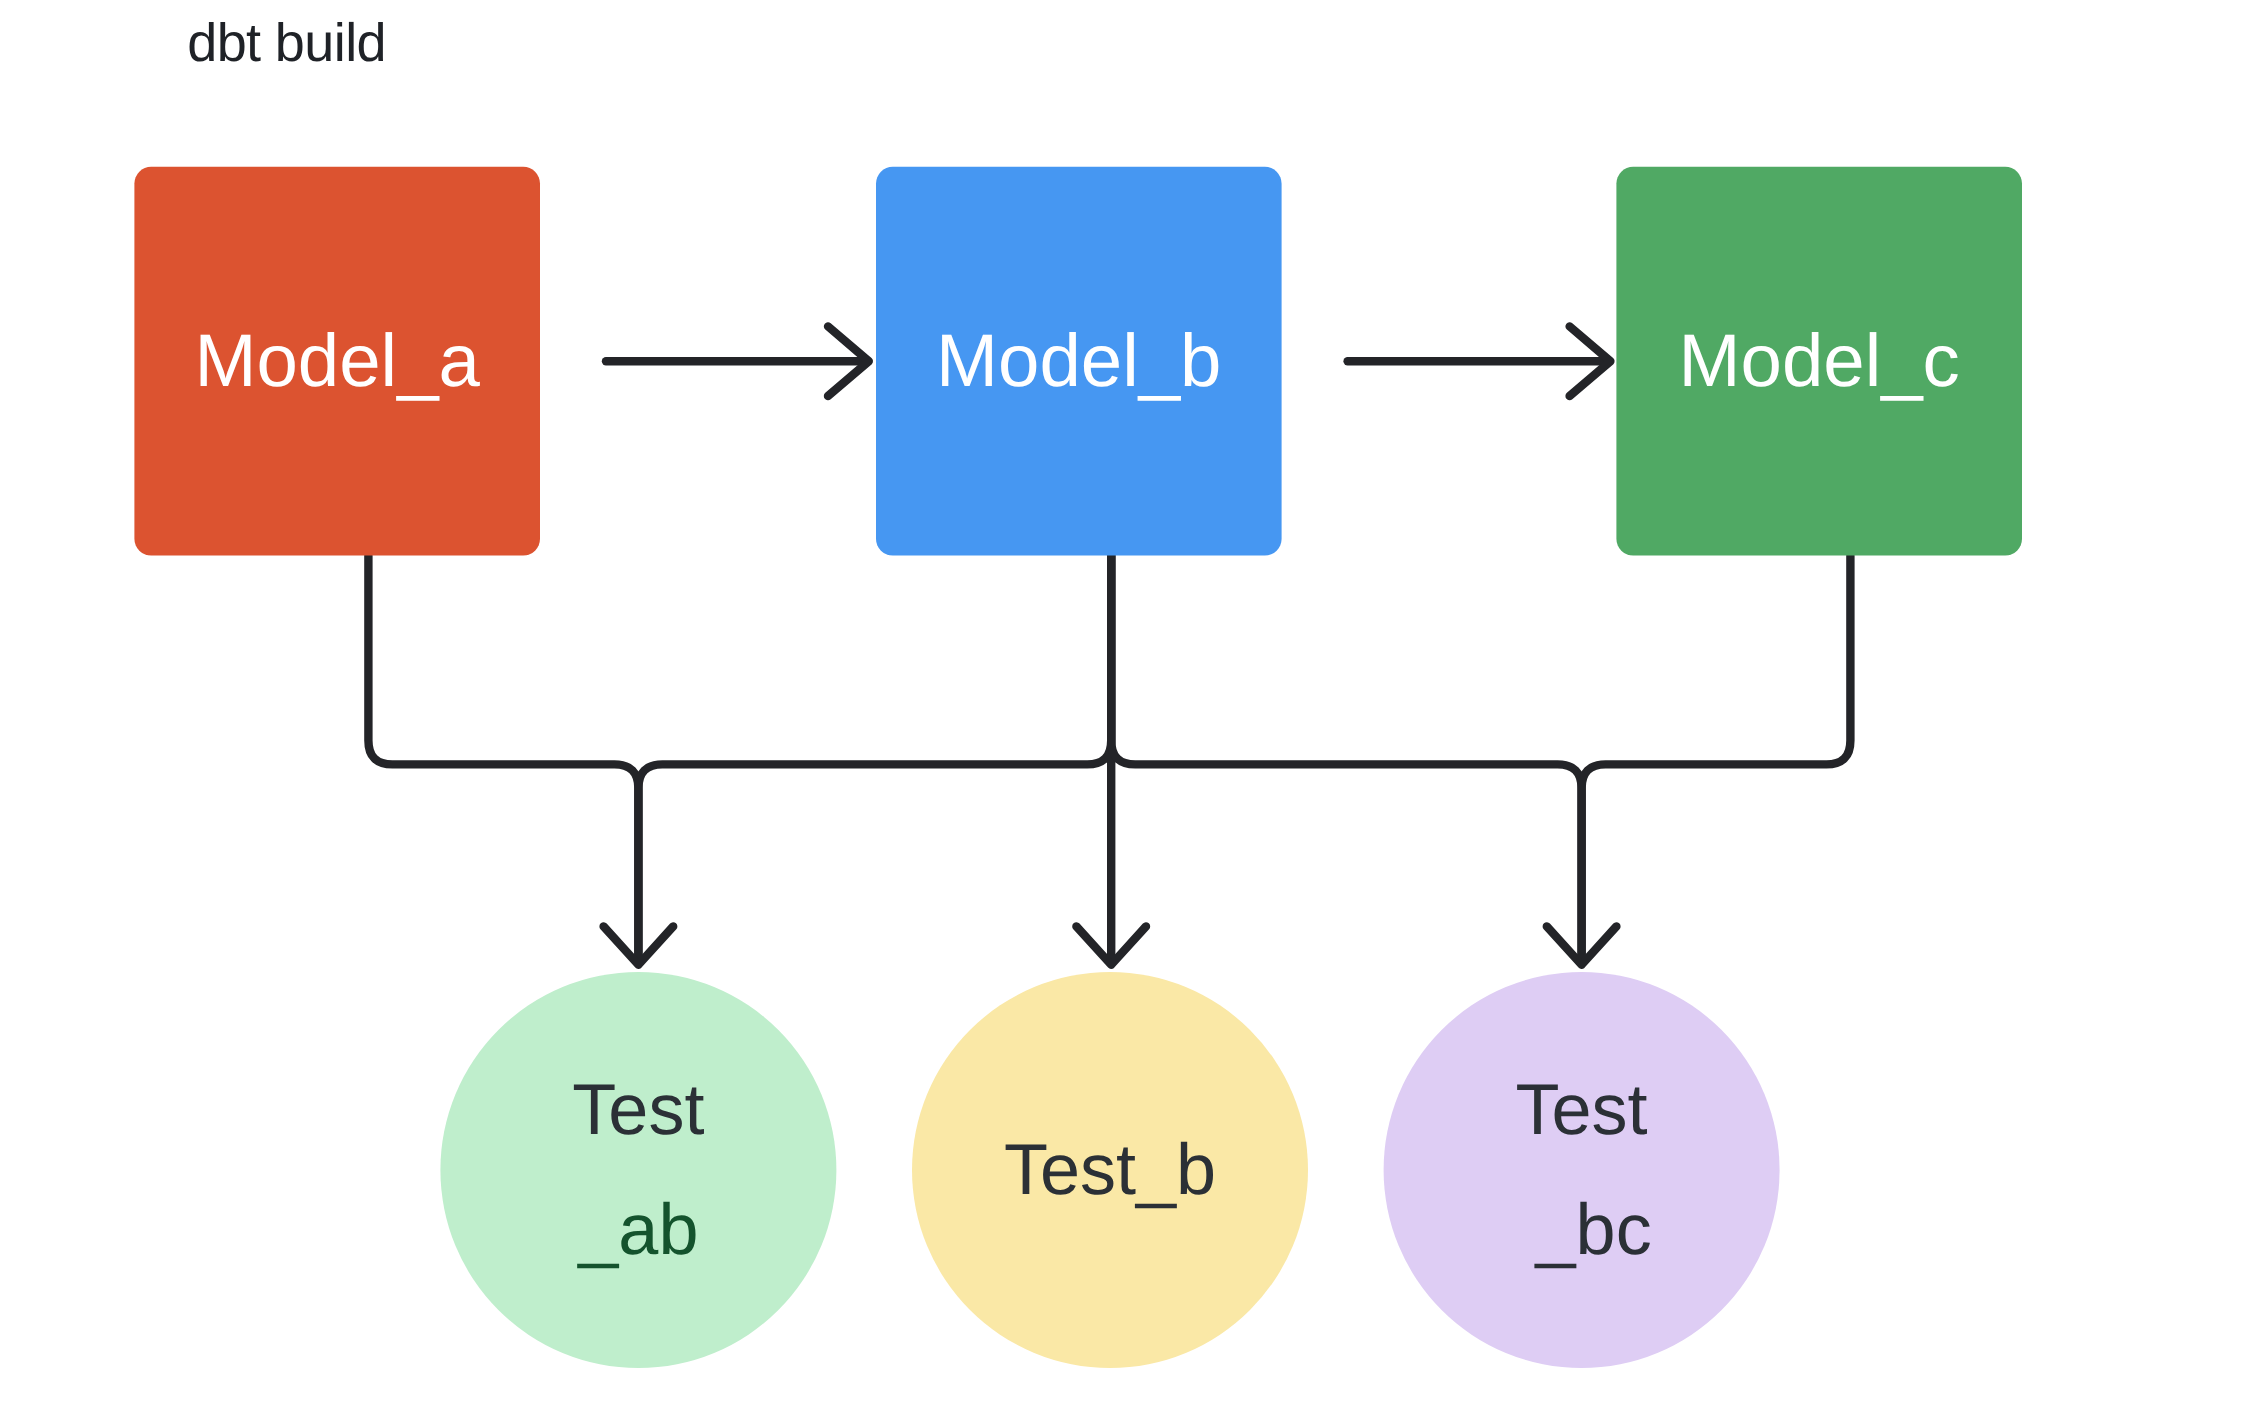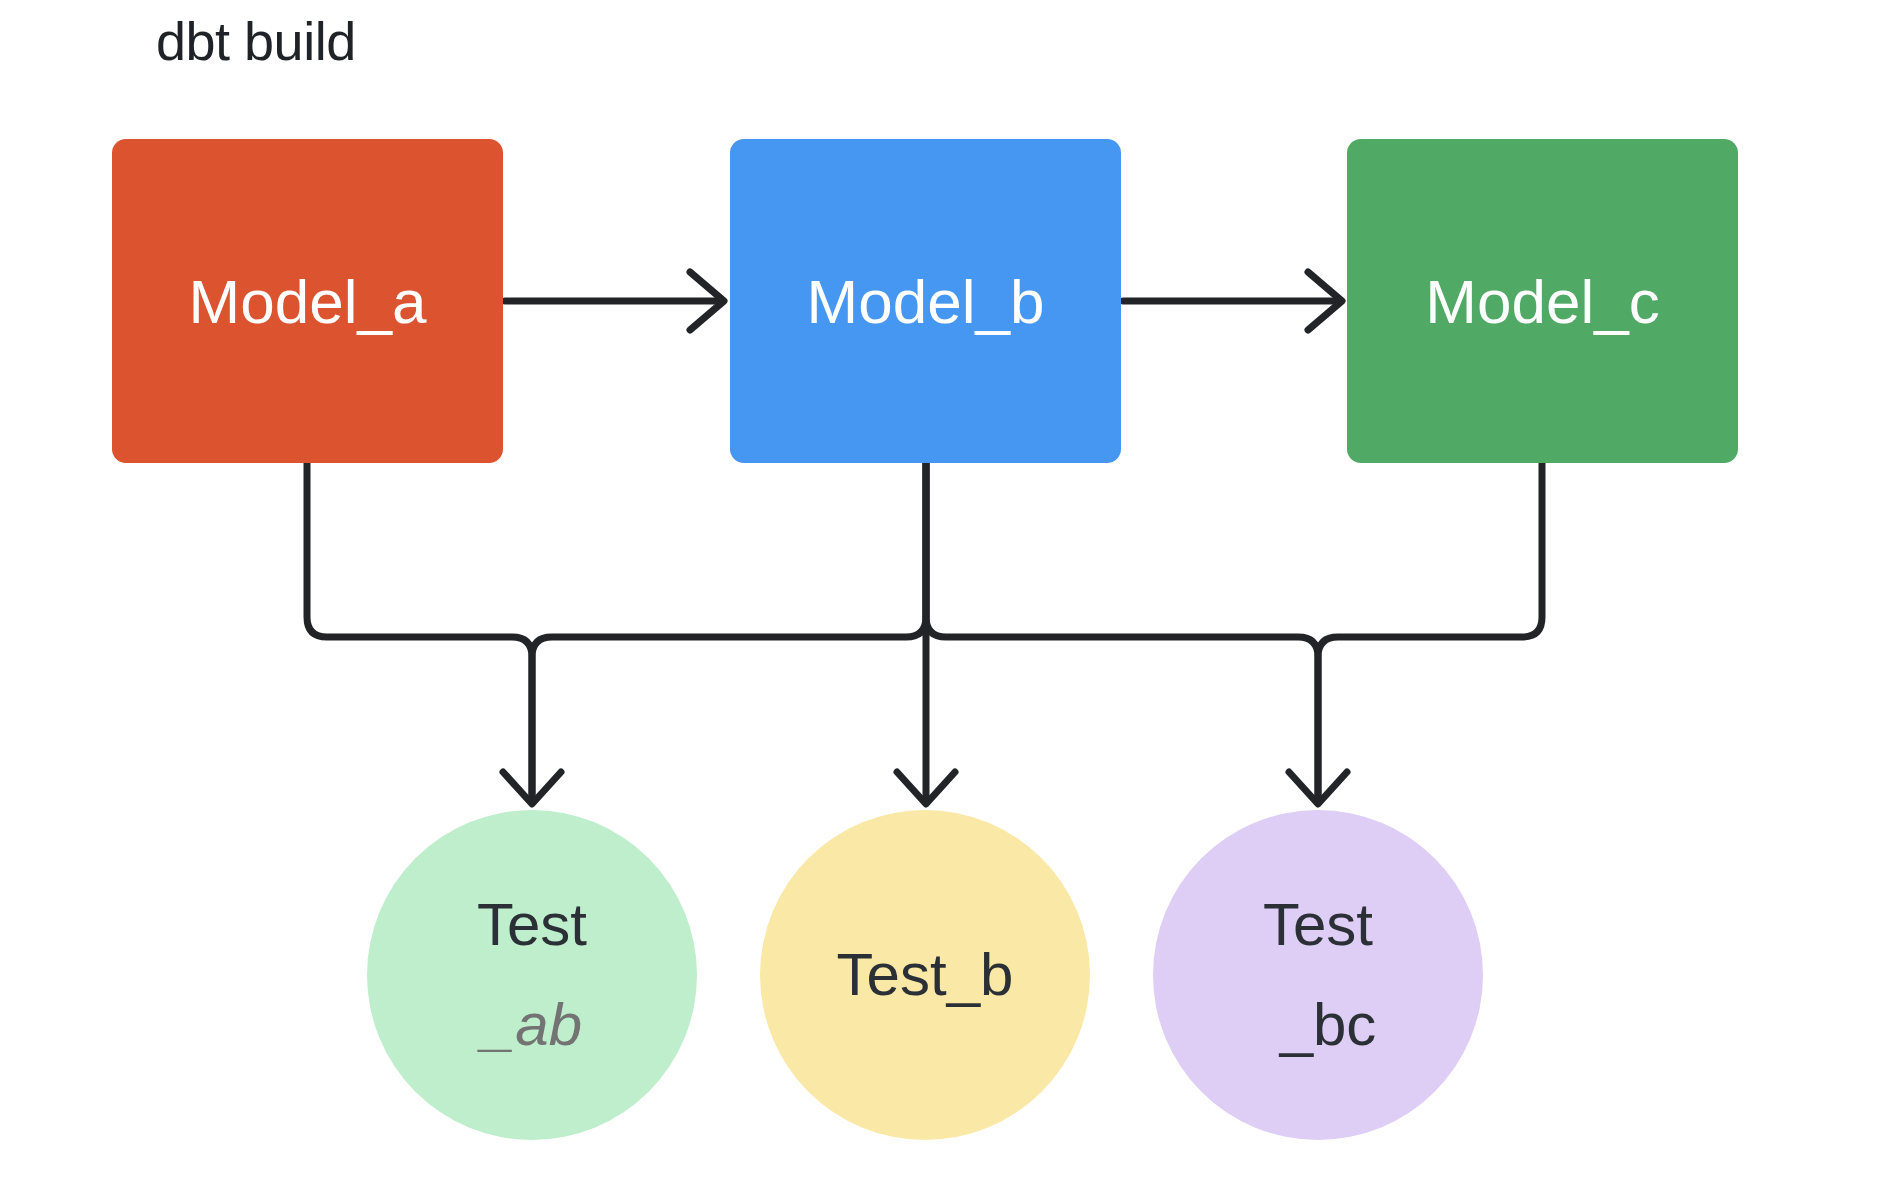--- a/index.html
+++ b/index.html
@@ -11,38 +11,38 @@
     position: relative;
     width: 1880px;
     height: 1186px;
     overflow: hidden;
     background: #ffffff;
   }
   .diagram-title {
     position: absolute;
     left: 156px;
     top: 10px;
-    font-size: 54px;
+    font-size: 45px;
     font-weight: 500;
     letter-spacing: -0.5px;
     color: #1f2227;
     white-space: nowrap;
   }
   .connector-layer {
     position: absolute;
     left: 0; top: 0;
     width: 1880px;
     height: 1186px;
     z-index: 1;
     pointer-events: none;
   }
   .model-box {
     position: absolute;
     top: 139px;
-    width: 391px;
+    width: 338px;
     height: 324px;
     border-radius: 14px;
     display: flex;
     align-items: center;
     justify-content: center;
     z-index: 2;
   }
   .model-box .box-label {
     font-size: 62px;
     font-weight: 500;
@@ -109,21 +109,21 @@
   <div class="model-box model-c" style="background-color: rgb(80, 169, 100);">
     <span class="box-label" style="color: rgb(255, 255, 255);">Model_c</span>
   </div>
 
   <div class="model-box model-b" style="background-color: rgb(70, 151, 242);">
     <span class="box-label" style="color: rgb(255, 255, 255);">Model_b</span>
   </div>
 
   <div class="test-circle test-ab" style="background-color: rgb(191, 238, 204);">
     <span class="circle-line" style="color: rgb(43, 48, 54);">Test</span>
-    <span class="circle-line" style="color: #737373; font-style: italic;">_ab</span>
+    <span class="circle-line" style="color: #14532d;">_ab</span>
   </div>
 
   <div class="test-circle test-b" style="background-color: rgb(250, 232, 166);">
     <span class="circle-line" style="color: rgb(43, 48, 54);">Test_b</span>
   </div>
 
   <div class="test-circle test-bc" style="background-color: rgb(222, 205, 244);">
     <span class="circle-line" style="color: rgb(43, 48, 54);">Test</span>
     <span class="circle-line" style="color: rgb(43, 48, 54); margin-left: 20px;">_bc</span>
   </div>

